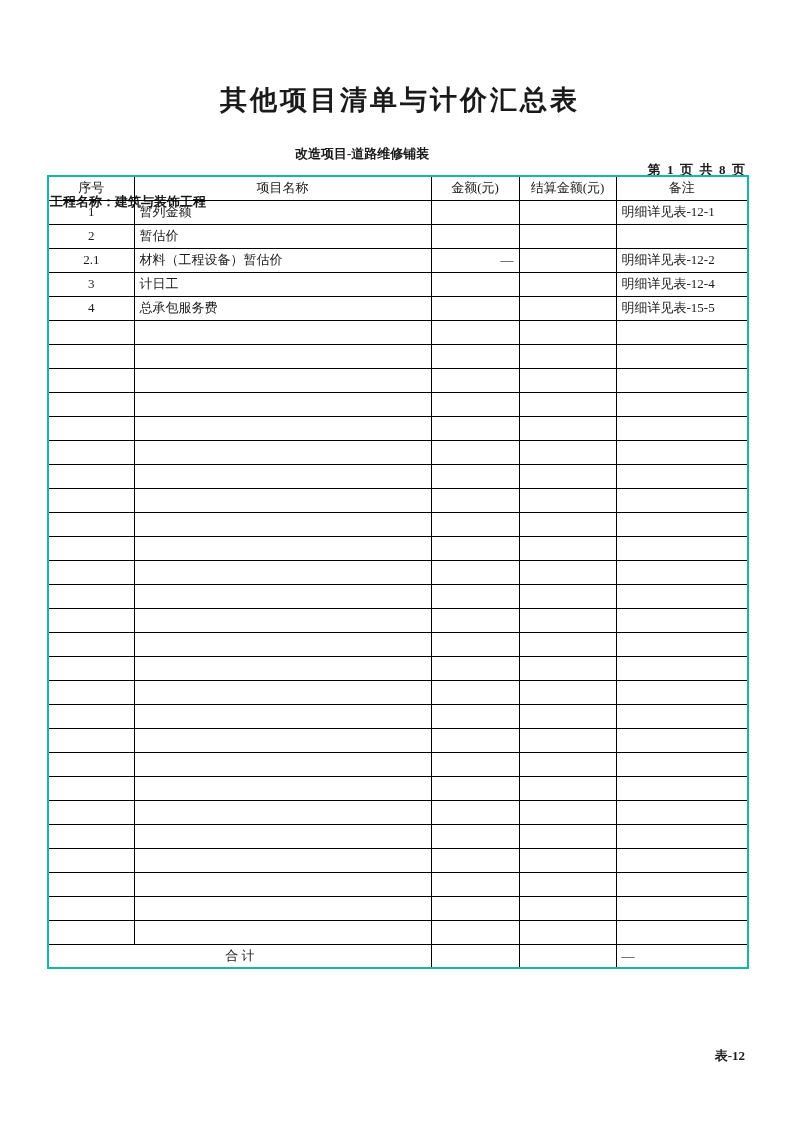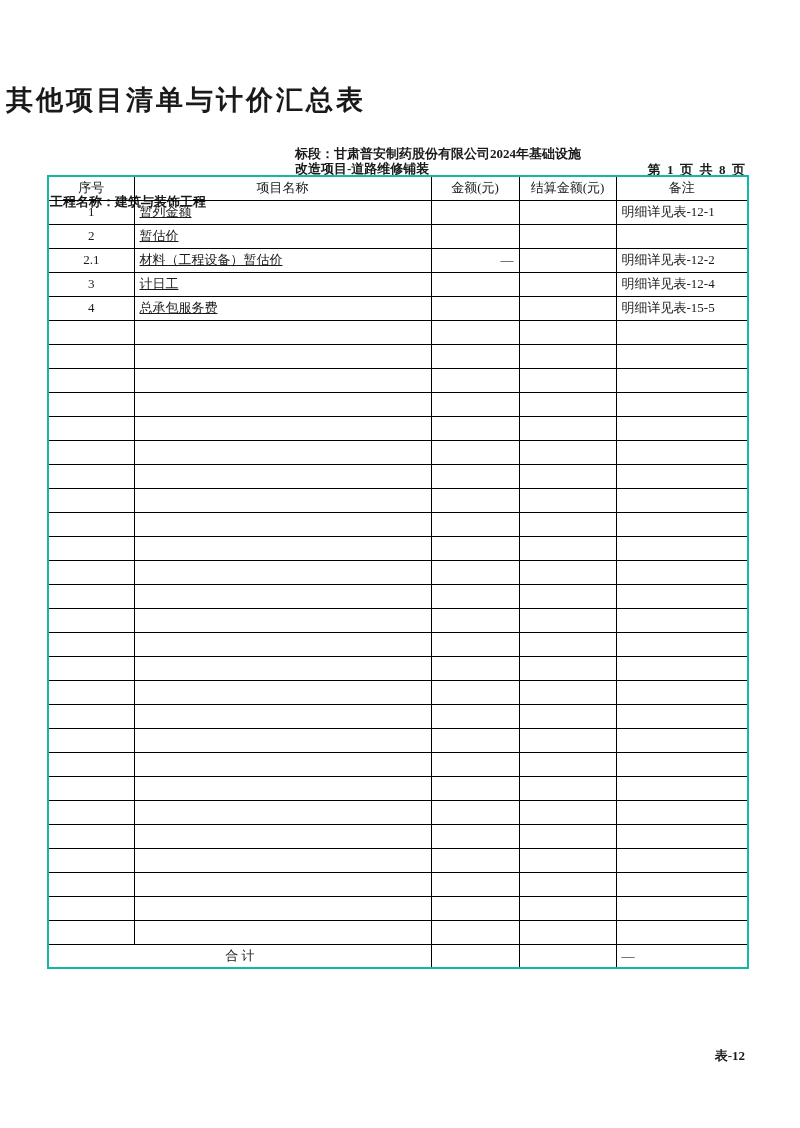--- a/index.html
+++ b/index.html
@@ -14,26 +14,25 @@
   .page {
     position: absolute;
     inset: 0;
     background: #ffffff;
   }
   .doc-title {
     position: absolute;
     top: 82px;
     left: 0;
     width: 100%;
-    text-align: left;
+    text-align: center;
     font-size: 27px;
     font-weight: bold;
     letter-spacing: 3px;
     white-space: nowrap;
-    padding-left: 6px;
   }
   .meta-project {
     position: absolute;
     left: 50px;
     top: 161px;
     font-size: 13px;
     font-weight: bold;
     white-space: nowrap;
     margin-top: 32px;
   }
@@ -71,21 +70,21 @@
     padding: 0 5px;
     overflow: hidden;
     white-space: nowrap;
     vertical-align: middle;
   }
   .summary-table th {
     font-weight: normal;
     text-align: center;
   }
   .c-no        { text-align: center; padding: 0 2px; }
-  .c-name      { text-align: left; text-decoration: underline; }
+  .c-name      { text-align: left; }
   .c-amount    { text-align: right; }
   .c-settle    { text-align: right; }
   .c-remark    { text-align: left; padding: 0 4px; }
   .total-label { text-align: center; white-space: pre; }
   .footnote {
     position: absolute;
     left: 50px;
     top: 1010px;
     font-size: 13px;
     font-weight: bold;
@@ -103,21 +102,20 @@
 </head>
 <body>
 
 <div class="page">
 
   <div class="doc-title">其他项目清单与计价汇总表</div>
 
   <div class="meta-project">工程名称：建筑与装饰工程</div>
 
   <div class="meta-section">
-    <div>标段：甘肃普安制药股份有限公司2024年基础设施</div>
     <div>改造项目-道路维修铺装</div>
   </div>
 
   <div class="meta-page">第  1  页  共  8  页</div>
 
   <table class="summary-table">
     <colgroup>
       <col style="width:86px">
       <col style="width:297px">
       <col style="width:88px">

